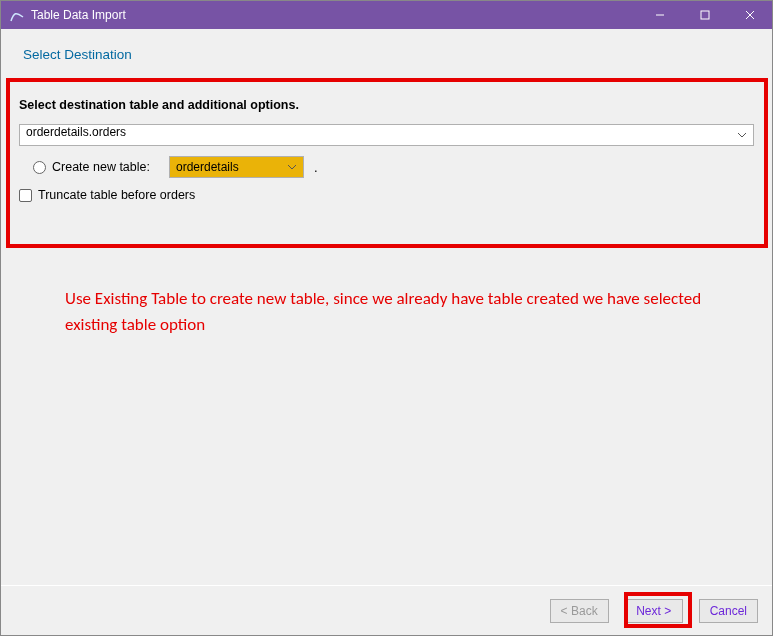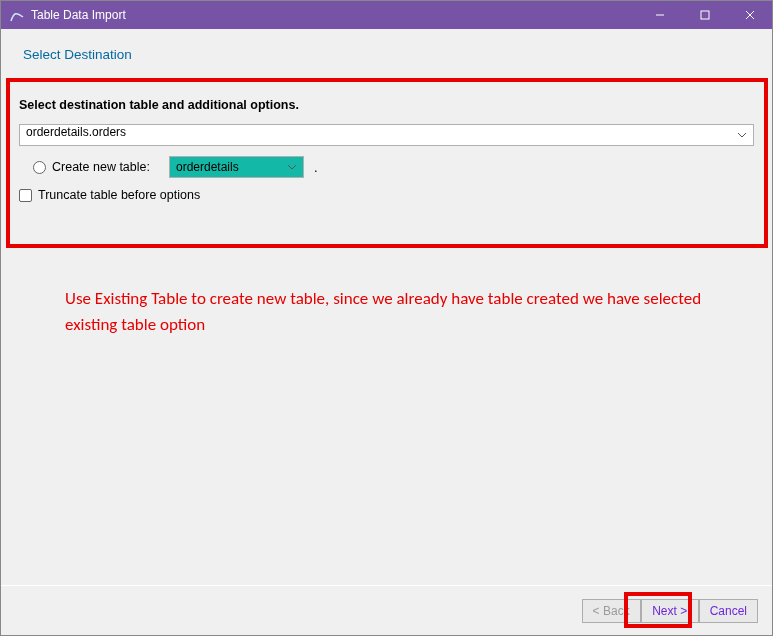--- a/index.html
+++ b/index.html
@@ -117,21 +117,21 @@
   }
   .select-wide .chev {
     position: absolute;
     right: 6px;
     top: 4px;
   }
   .select-narrow {
     width: 135px;
     height: 22px;
     border: 1px solid #b0b0b0;
-    background: #14b8a6;
+    background: #eab308;
     display: flex;
     align-items: center;
     padding: 0 6px;
     position: relative;
     font-size: 12px;
   }
   .select-narrow .chev {
     position: absolute;
     right: 6px;
     top: 4px;
@@ -172,21 +172,21 @@
     line-height: 1.5;
     font-family: Calibri, "Segoe UI", sans-serif;
   }
   .footer {
     height: 50px;
     border-top: 1px solid #fff;
     display: flex;
     align-items: center;
     justify-content: flex-end;
     padding-right: 14px;
-    gap: 0;
+    gap: 16px;
     position: relative;
   }
   .btn {
     min-width: 58px;
     height: 24px;
     border: 1px solid #adadad;
     background: #e9e9e9;
     display: flex;
     align-items: center;
     justify-content: center;
@@ -266,21 +266,21 @@
             <svg width="10" height="12" viewBox="0 0 10 12">
                 <path d="M1 4 L5 8 L9 4" stroke="#555" stroke-width="1" fill="none"></path>
               </svg>
           </span>
         </div>
         <span class="dot-sep">.</span>
       </div>
 
       <div class="check-row">
         <span class="checkbox"></span>
-        <span>Truncate table before options</span>
+        <span>Truncate table before orders</span>
       </div>
     </div>
 
     <div class="red-box"></div>
 
     <div class="annotation">Use Existing Table to create new table, since we already have table created we have selected existing table option</div>
   </div>
 
   <div class="footer">
     <div class="btn disabled">&lt; Back</div>

